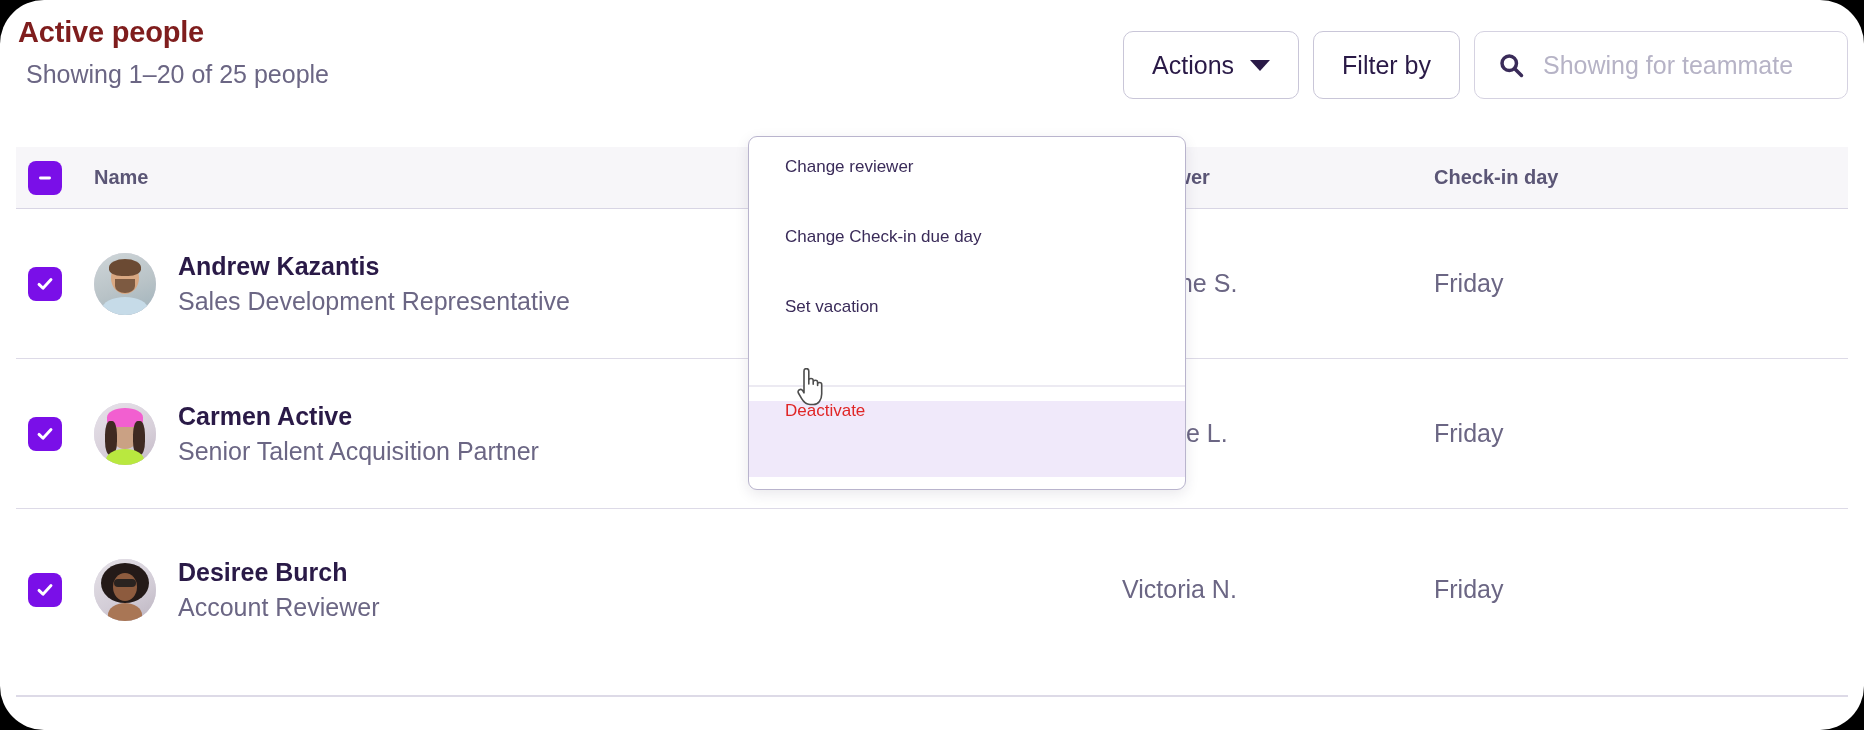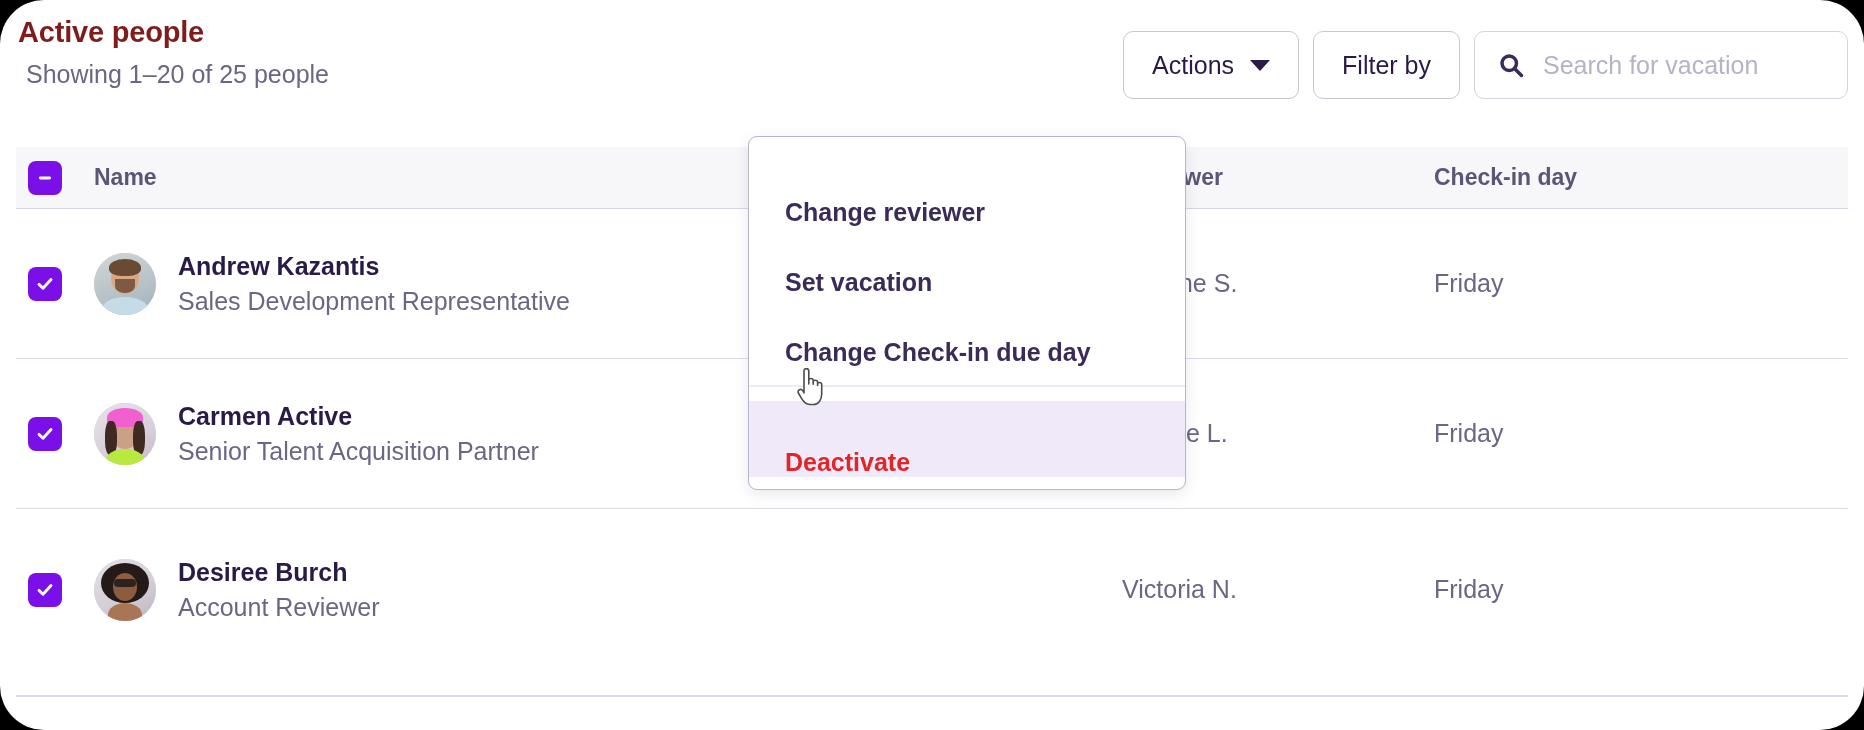--- a/index.html
+++ b/index.html
@@ -104,21 +104,21 @@
     position: absolute;
     left: 16px; top: 147px;
     width: 1832px;
     height: 62px;
     background: #f7f6f9;
     border-bottom: 1.5px solid #d8d5e4;
     display: flex;
     align-items: center;
   }
   .th {
-    font-size: 23px;
+    font-size: 20px;
     font-weight: bold;
     color: #5b5676;
     white-space: nowrap;
   }
 
   .row {
     position: absolute;
     left: 16px;
     width: 1832px;
     height: 150px;
@@ -194,27 +194,26 @@
     background: #ffffff;
     border: 1.6px solid #b9b4cd;
     border-radius: 9px;
     box-shadow: 0 4px 14px rgba(40,25,70,0.10);
     padding: 20px 0 12px 0;
     z-index: 40;
   }
   .menu-item {
     height: 70px;
     display: flex;
-    align-items: flex-end;
+    align-items: flex-start;
     padding: 0 0 0 36px;
-    font-size: 25px;
+    font-size: 17px;
     color: #3a2b59;
     cursor: pointer;
     white-space: nowrap;
-    font-weight: bold;
   }
   .menu-sep {
     height: 1.5px;
     background: #eceaf2;
     margin: 18px 0 14px 0;
   }
   .menu-item.danger {
     color: #e02626;
     background: #f0e9fa;
     height: 76px;
@@ -250,21 +249,21 @@
         <span class="btn-label">Filter by</span>
       </div>
 
       <div class="search-box">
         <span class="search-icon">
           <svg width="28" height="28" viewBox="0 0 24 24" fill="none">
             <circle cx="10.5" cy="10.5" r="6.2" stroke="#3a2b59" stroke-width="3"></circle>
             <line x1="15.2" y1="15.2" x2="21" y2="21" stroke="#3a2b59" stroke-width="3" stroke-linecap="round"></line>
           </svg>
         </span>
-        <span class="search-placeholder">Search for vacation</span>
+        <span class="search-placeholder">Showing for teammate</span>
       </div>
     </div>
   </div>
 
   <div class="thead">
     <div class="cell-check" style="padding-left:12px;">
       <span class="cbx">
         <svg width="18" height="18" viewBox="0 0 18 18">
           <rect x="3" y="7.6" width="12" height="2.9" rx="1.4" fill="#ffffff"></rect>
         </svg>
@@ -369,24 +368,24 @@
     </div>
   </div>
 
   <div class="last-divider"></div>
 
   <div class="menu">
     <div class="menu-item">
       <span>Change reviewer</span>
     </div>
     <div class="menu-item">
+      <span>Change Check-in due day</span>
+    </div>
+    <div class="menu-item">
       <span>Set vacation</span>
-    </div>
-    <div class="menu-item">
-      <span>Change Check-in due day</span>
     </div>
     <div class="menu-sep"></div>
     <div class="menu-item danger">
       <span>Deactivate</span>
     </div>
   </div>
 
   <span class="cursor">
     <svg width="30" height="40" viewBox="0 0 30 40">
       <path d="M9 3 C9 1.6 10.1 0.6 11.4 0.6 C12.7 0.6 13.8 1.6 13.8 3 L13.8 16 L13.8 12.6

